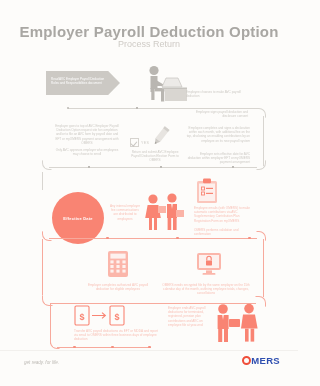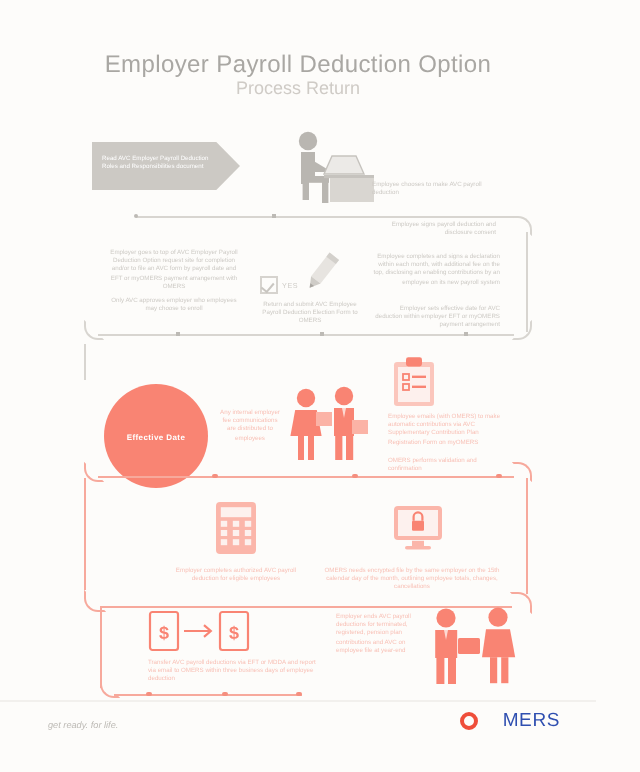--- a/index.html
+++ b/index.html
@@ -7,21 +7,21 @@
     width:298px;height:386px;overflow:hidden;
     background:#fdfcfa;
     font-family:"Liberation Sans", sans-serif;
     color:#8d8d8d;
     position:relative;
   }
   .poster{position:absolute;inset:0;}
 
   
   .title-block{position:absolute;left:0;right:0;top:26px;text-align:center;}
-  .t1{font-size:12px;font-weight:normal;color:#a9a7a3;letter-spacing:.2px;line-height:12px;}
+  .t1{font-size:15px;font-weight:bold;color:#a9a7a3;letter-spacing:.2px;line-height:12px;}
   .t2{font-size:9px;color:#cfcbc6;line-height:11px;margin-top:1px;}
   .t3{font-size:8.2px;color:#f7b3a8;line-height:10px;margin-top:1px;}
 
   
   .cap{position:absolute;font-size:3.1px;line-height:4.2px;}
   .cap.grey{color:#cdcac5;}
   .cap.coral{color:#f8c0b6;}
   .cap.center{text-align:center;}
   .cap.right{text-align:right;}
 
@@ -81,21 +81,21 @@
   .docs{position:absolute;left:74px;top:305px;width:52px;height:22px;}
   .people-x{position:absolute;left:212px;top:303px;width:48px;height:40px;}
 
   
   .tagline{position:absolute;left:24px;top:360px;font-size:4.6px;color:#bdbab5;font-style:italic;}
   .logo{position:absolute;right:18px;top:356px;display:flex;align-items:center;}
   .logo .o{
     width:9px;height:9px;border-radius:50%;border:2.2px solid #ef4e3a;box-sizing:border-box;
     margin-right:.5px;
   }
-  .logo .mers{font-size:9.5px;font-weight:normal;color:#2f4fb0;letter-spacing:.3px;line-height:9px;padding-left:12px;}
+  .logo .mers{font-size:9.5px;font-weight:bold;color:#2f4fb0;letter-spacing:.3px;line-height:9px;}
 
   .divider{position:absolute;left:0;right:0;top:350px;height:1px;background:#f2f0ed;}
 </style>
 </head>
 <body>
 
 <div class="poster">
 
   <div class="title-block">
     <div class="t1">Employer Payroll Deduction Option</div>

